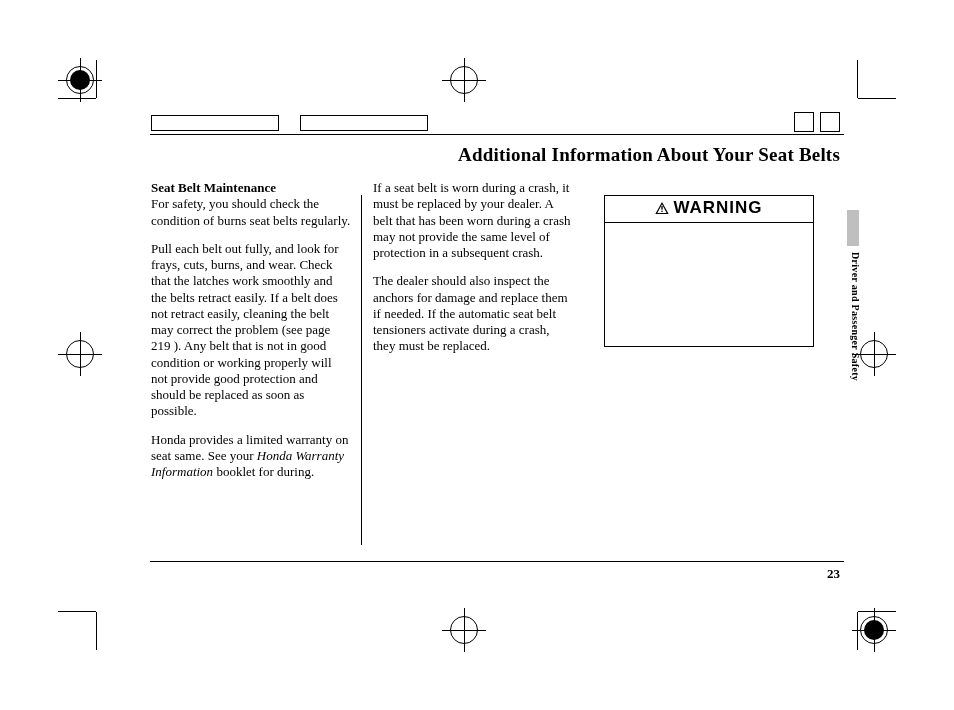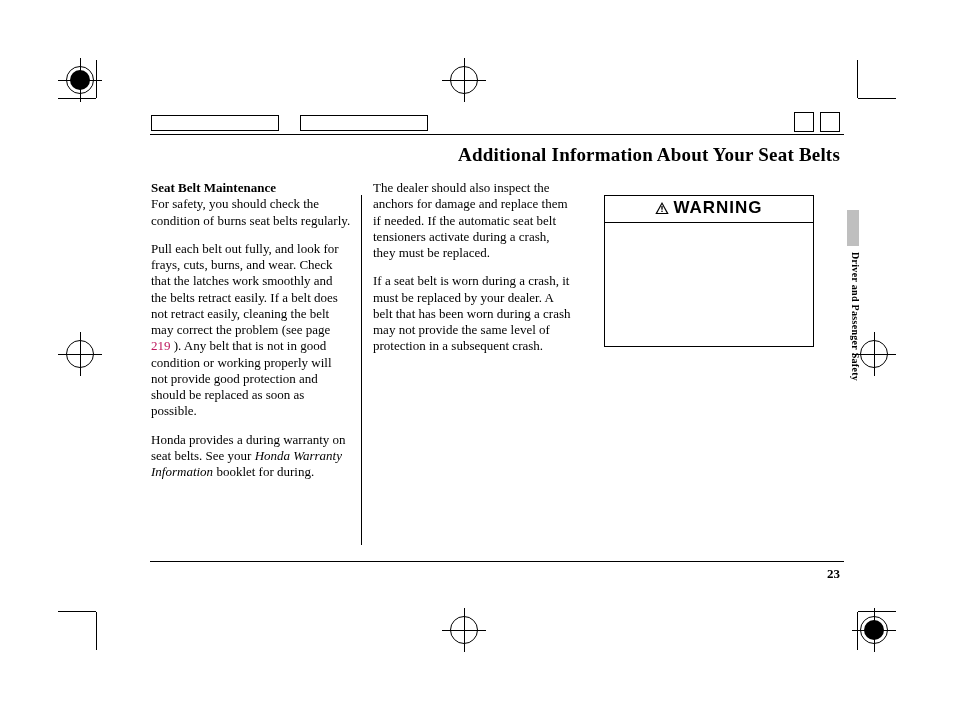--- a/index.html
+++ b/index.html
@@ -35,21 +35,21 @@
 
   
   .col { position: absolute; top: 180px; font-size: 13px; line-height: 1.25; }
   .col1 { left: 151px; width: 200px; }
   .col2 { left: 373px; width: 200px; }
   .col-div { position: absolute; top: 195px; bottom: 165px; width: 1px; background: #000; left: 361px; }
 
   .h-sub { font-weight: bold; }
   .p + .p { margin-top: 12px; }
   .italic { font-style: italic; }
-  .link { color: #be185d; }
+  .link { color: #000000; }
 
   
   .warnbox { position: absolute; left: 604px; top: 195px; width: 210px; height: 152px; border: 1.5px solid #000; }
   .warnhead { border-bottom: 1.5px solid #000; text-align: center; font-family: Arial, Helvetica, sans-serif; font-weight: 900; font-size: 17px; letter-spacing: 1px; padding: 2px 0 3px; }
   .warnhead .tri { display: inline-block; vertical-align: -1px; margin-right: 4px; }
   .warnhead svg { width: 14px; height: 12px; }
 
   
   .tab { position: absolute; right: 95px; top: 210px; width: 12px; height: 36px; background: #bfbfbf; }
   .side-label { position: absolute; right: 93px; top: 252px; writing-mode: vertical-rl; font-size: 10px; font-weight: bold; letter-spacing: 0.3px; }
@@ -126,27 +126,27 @@
 
   <div class="col col1">
     <div class="p">
       <span class="h-sub">Seat Belt Maintenance</span><br>
       <span>For safety, you should check the condition of burns seat belts regularly.</span>
     </div>
     <div class="p">
       <span>Pull each belt out fully, and look for frays, cuts, burns, and wear. Check that the latches work smoothly and the belts retract easily. If a belt does not retract easily, cleaning the belt may correct the problem (see page </span><span class="link">219</span><span> ). Any belt that is not in good condition or working properly will not provide good protection and should be replaced as soon as possible.</span>
     </div>
     <div class="p">
-      <span>Honda provides a during warranty on seat belts. See your </span><span class="italic">Honda Warranty Information</span><span> booklet for during.</span>
+      <span>Honda provides a limited warranty on seat same. See your </span><span class="italic">Honda Warranty Information</span><span> booklet for during.</span>
     </div>
   </div>
 
   <div class="col col2">
+    <div class="p">If a seat belt is worn during a crash, it must be replaced by your dealer. A belt that has been worn during a crash may not provide the same level of protection in a subsequent crash.</div>
     <div class="p">The dealer should also inspect the anchors for damage and replace them if needed. If the automatic seat belt tensioners activate during a crash, they must be replaced.</div>
-    <div class="p">If a seat belt is worn during a crash, it must be replaced by your dealer. A belt that has been worn during a crash may not provide the same level of protection in a subsequent crash.</div>
   </div>
 
   <div class="warnbox">
     <div class="warnhead">
       <span class="tri">
         <svg viewBox="0 0 20 18">
             <path d="M10 0 L20 18 L0 18 Z" fill="#000"></path>
             <path d="M10 3.5 L17 16.5 L3 16.5 Z" fill="#fff"></path>
             <rect x="9" y="6" width="2" height="5.5" fill="#000"></rect>
             <rect x="9" y="13" width="2" height="2" fill="#000"></rect>

